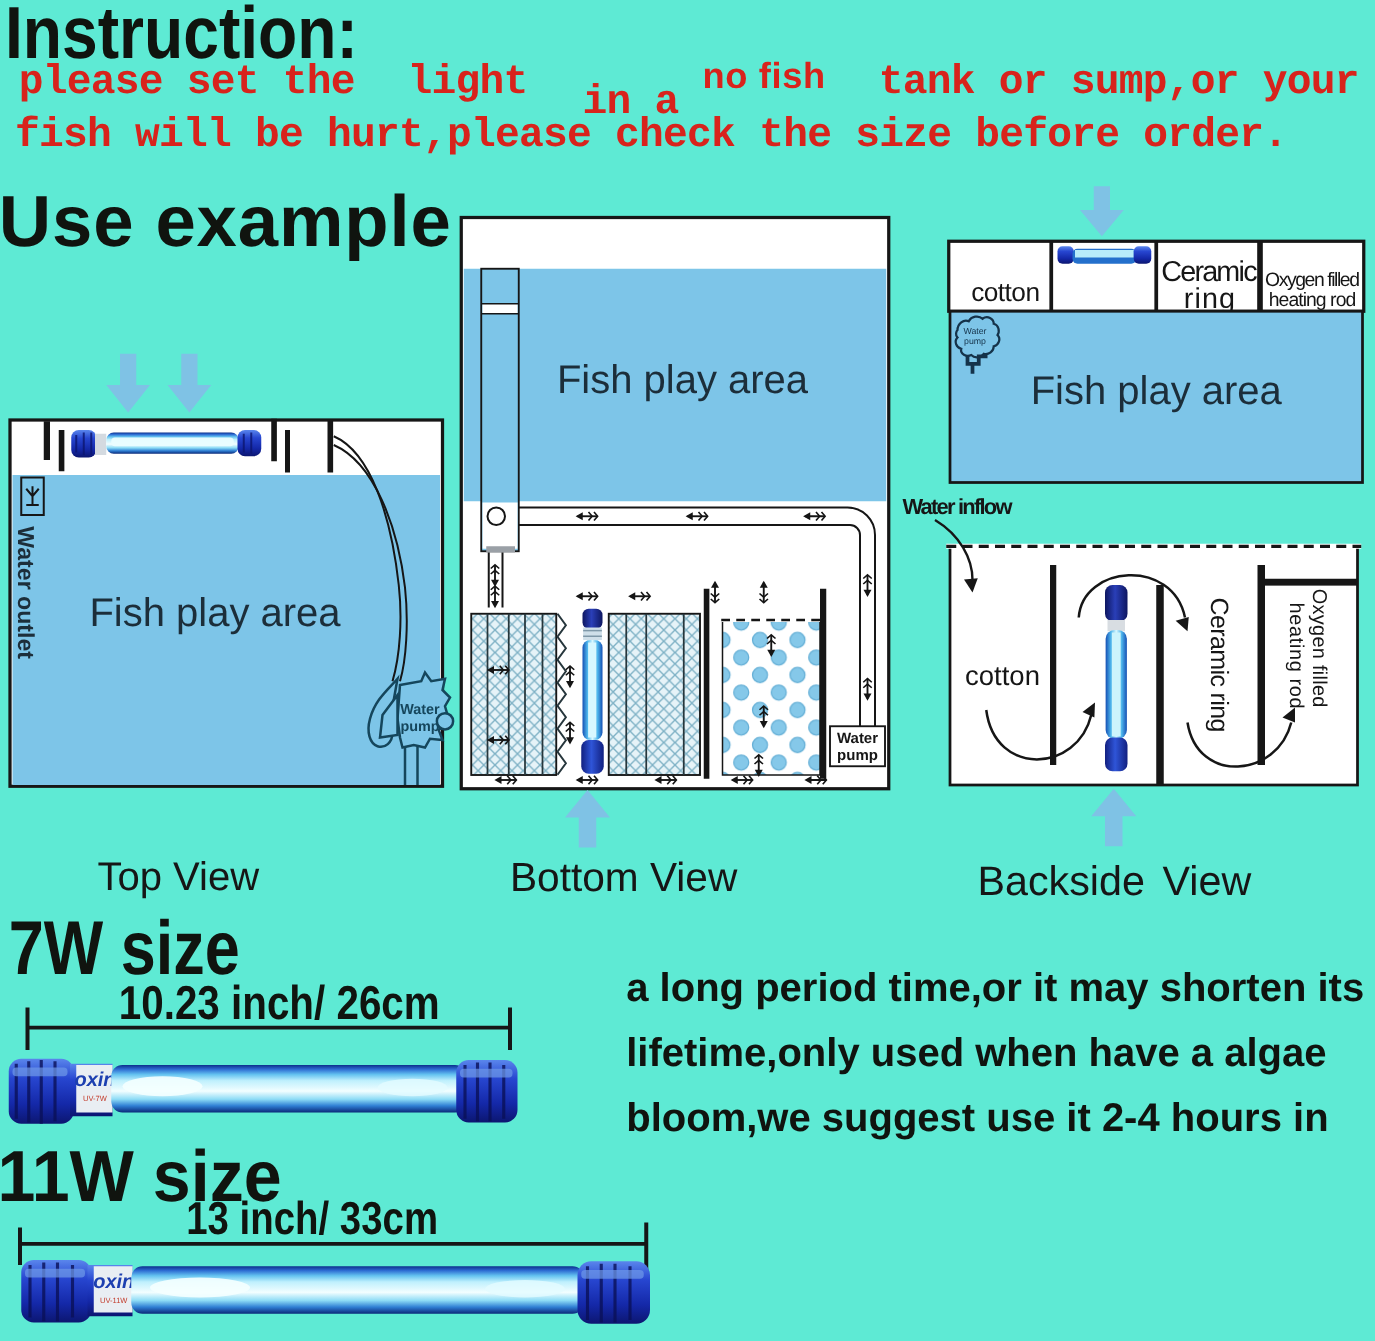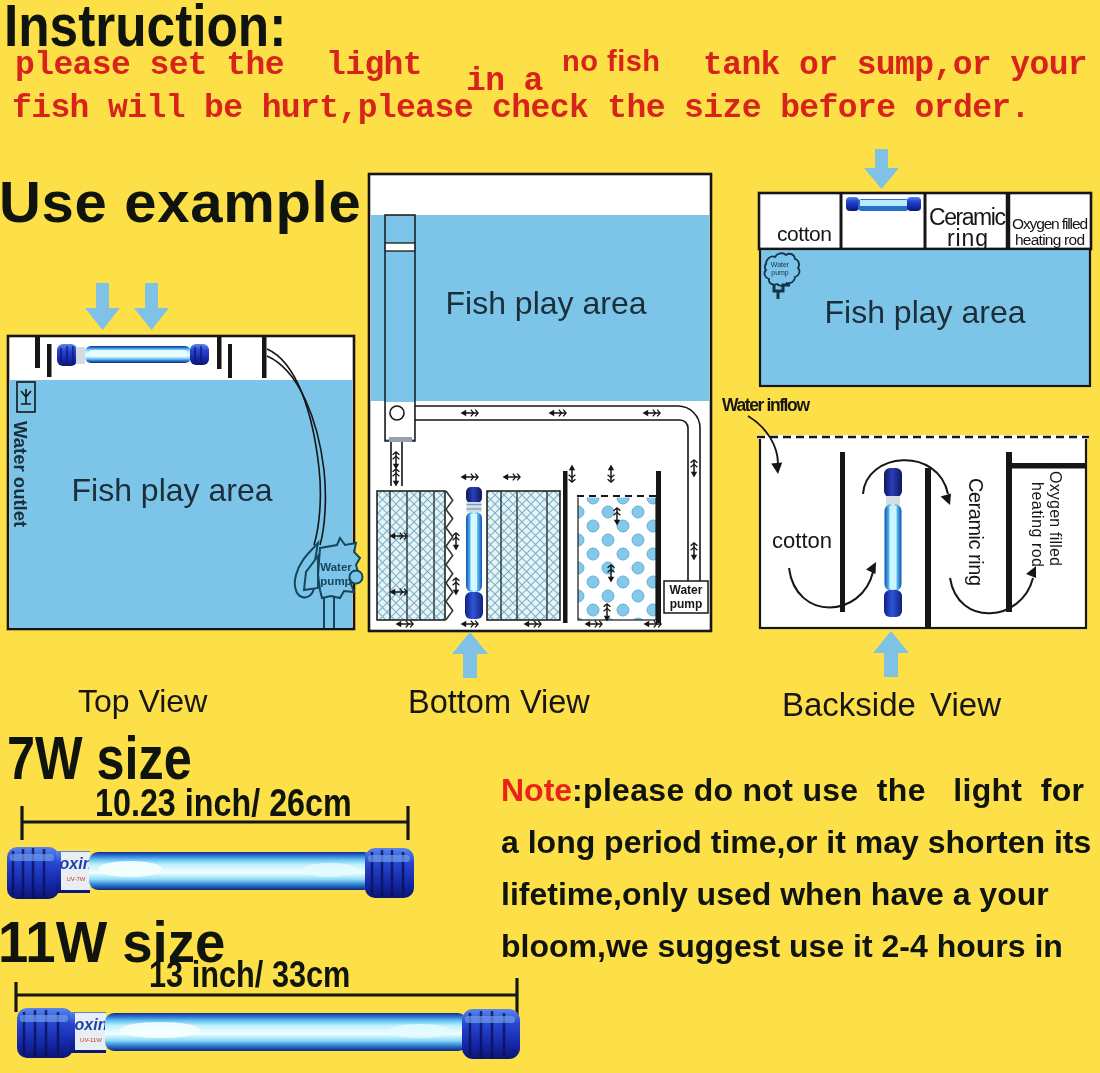--- a/index.html
+++ b/index.html
@@ -1,37 +1,37 @@
 <!DOCTYPE html>
 <html><head>
 <meta charset="utf-8">
 <style>
 html,body{margin:0;padding:0;background:#fff}
-#page{position:relative;width:1100px;height:1073px;background:#fde047;overflow:hidden;font-family:"Liberation Sans",sans-serif}
+#page{position:relative;width:1100px;height:1073px;background:#5eead4;overflow:hidden;font-family:"Liberation Sans",sans-serif}
 .abs{position:absolute}
 .mono{font-family:Liberation Mono, monospace;font-weight:bold;color:#d8231c;font-size:33px;letter-spacing:-0.6px;white-space:nowrap}
 .blk{color:#10140f;font-weight:bold;white-space:nowrap}
 svg text{font-family:"Liberation Sans",sans-serif}
 </style>
 </head>
 <body>
 <div id="page">
 
 <div class="abs blk" style="left:4px;top:-8px;font-size:59px;transform:scaleX(0.87);transform-origin:0 0;">Instruction:</div>
 
 <div class="abs mono" style="left:15px;top:47px;">please set the</div>
 <div class="abs mono" style="left:326px;top:47px;text-align:right;">light</div>
 <div class="abs mono" style="left:466px;top:47px;margin-top:16px;">in a</div>
 
 <div class="abs" style="left:562px;top:45px;font-size:29px;font-weight:bold;color:#d8231c;letter-spacing:0.5px;white-space:nowrap;">no fish</div>
 <div class="abs mono" style="left:703px;top:47px;">tank or sump,or your</div>
 
 <div class="abs mono" style="left:12px;top:90px;">fish will be hurt,please check the size before order.</div>
 
-<div class="abs blk" style="left:-1px;top:168px;font-size:58px;letter-spacing:0.7px;">Use example</div>
+<div class="abs blk" style="left:-1px;top:144px;font-size:58px;letter-spacing:0.7px;">Use example</div>
 
 <svg width="0" height="0" style="position:absolute">
 <defs>
 <pattern id="xh" width="9" height="9" patternUnits="userSpaceOnUse">
 <rect width="9" height="9" fill="#e6f3f8"></rect>
 <path d="M0,0 L9,9 M9,0 L0,9" stroke="#7eb1c5" stroke-width="1.1" fill="none"></path>
 </pattern>
 <pattern id="dots" width="30" height="28" patternUnits="userSpaceOnUse" patternTransform="translate(0,1)">
 <circle cx="8" cy="7" r="6" fill="#85c8e9" stroke="#64afd6" stroke-width="1"></circle>
 <circle cx="38" cy="7" r="6" fill="#85c8e9" stroke="#64afd6" stroke-width="1"></circle>
@@ -357,19 +357,18 @@
 <text x="91" y="40" font-size="6" fill="#c23a2a" text-anchor="middle">UV-11W</text>
 <rect x="105" y="11" width="362" height="38" rx="9" fill="url(#tube1)"></rect>
 <ellipse cx="160" cy="28" rx="40" ry="8" fill="#f4ffff" opacity="0.9"></ellipse>
 <ellipse cx="420" cy="29" rx="32" ry="7" fill="#e4fbff" opacity="0.8"></ellipse>
 <rect x="462" y="7" width="58" height="50" rx="11" fill="url(#cap1)"></rect>
 <path d="M470,11 v43 M481,9 v47 M492,9 v47 M504,11 v43" stroke="#0a1058" stroke-width="2.5" fill="none" opacity="0.8"></path>
 <rect x="465" y="14" width="50" height="7" rx="3" fill="#6f9ae8" opacity="0.7"></rect>
 </svg>
 
 <div class="abs" style="left:501px;top:764px;font-size:32px;font-weight:bold;line-height:52px;color:#10140f;white-space:nowrap;">
-<div><span style="color:#e8231a">Note</span><span style="letter-spacing:0.3px">:please do not use&nbsp; the&nbsp;&nbsp; light&nbsp; for</span></div>
 <div>a long period time,or it may shorten its</div>
-<div>lifetime,only used when have a your</div>
+<div>lifetime,only used when have a algae</div>
 <div>bloom,we suggest use it 2-4 hours in</div>
 </div>
 
 </div>
 
 </body></html>

